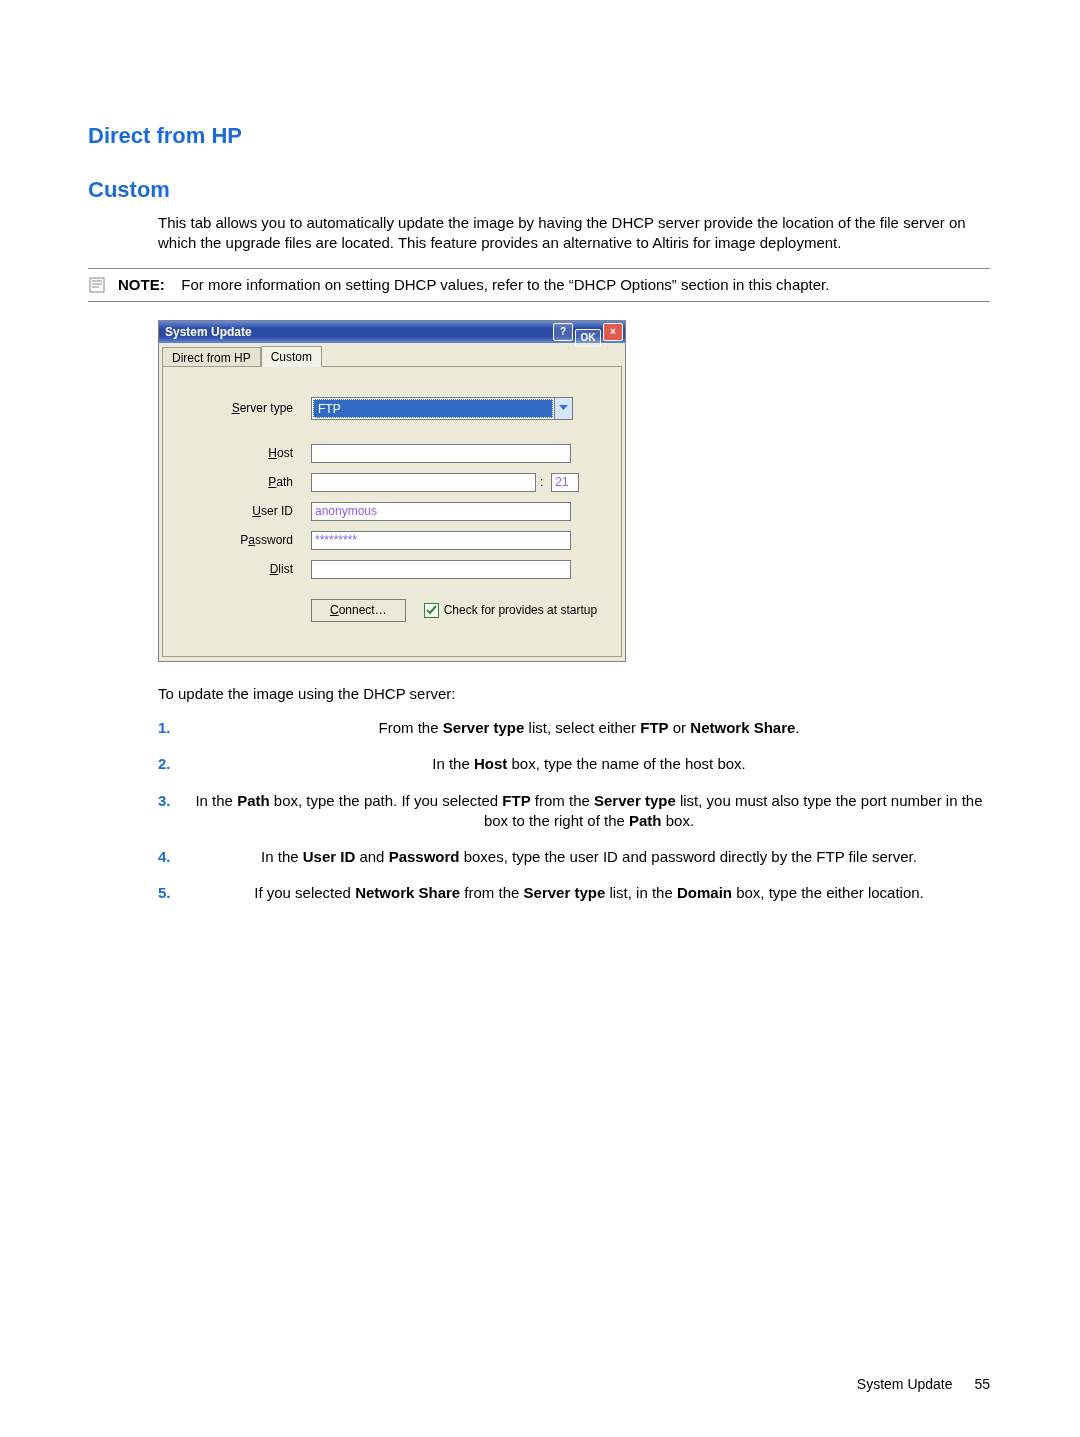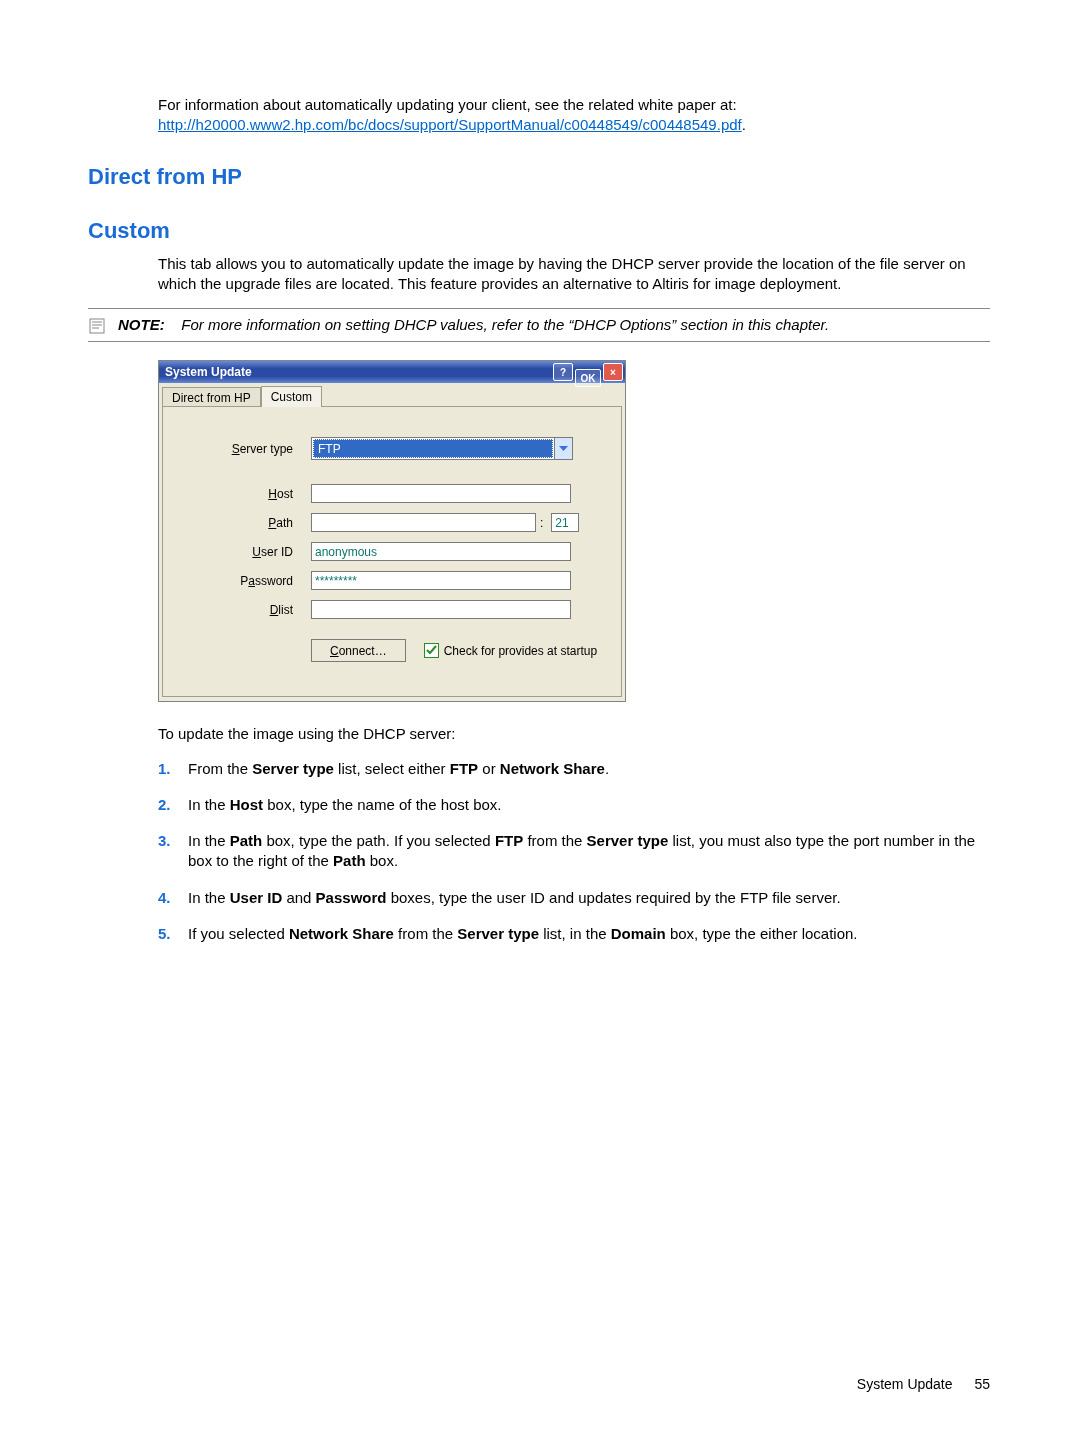--- a/index.html
+++ b/index.html
@@ -30,22 +30,21 @@
     font-size: 22px;
     font-weight: bold;
     margin: 28px 0 10px 0;
   }
   .note-block {
     margin: 8px 0 14px 0;
     border-top: 1px solid #888;
     border-bottom: 1px solid #888;
     padding: 6px 0 6px 0;
     display: flex;
-    align-items: flex-end;
-    font-style: italic;
+    align-items: center;
   }
   .note-icon {
     flex: 0 0 24px;
     margin-right: 6px;
   }
   .note-icon svg { display:block; }
   .note-text { flex: 1; line-height: 1.35; }
   .note-label { font-weight: bold; }
 
   
@@ -120,21 +119,21 @@
     display:flex;
     align-items:center;
   }
   .txt {
     box-sizing:border-box;
     height: 19px;
     border: 1px solid #7a7a7a;
     background:#fff;
     padding: 1px 3px;
     font: 12px Tahoma, Arial, sans-serif;
-    color:#0f766e;
+    color:#8b5cf6;
   }
   .txt.full { width: 260px; }
   .txt.path { width: 225px; }
   .txt.port { width: 28px; margin-left:4px; }
   .select {
     width: 260px;
     height: 21px;
     border: 1px solid #7a7a7a;
     background:#fff;
     display:flex;
@@ -171,20 +170,21 @@
   .chkbox {
     width:13px;height:13px;border:1px solid #2a8a2a;background:#fff;display:flex;align-items:center;justify-content:center;margin-right:5px;
   }
   .chkbox svg{display:block;}
 
   ol.steps {
     margin: 10px 0 0 70px;
     padding: 0;
     list-style: none;
     counter-reset: step;
+    text-align: center;
   }
   ol.steps li {
     counter-increment: step;
     position: relative;
     padding-left: 30px;
     margin-bottom: 16px;
     line-height: 1.35;
   }
   ol.steps li::before {
     content: counter(step) ".";
@@ -199,24 +199,20 @@
     right: 90px;
     font-size: 14px;
   }
   .pgnum { margin-left: 18px; }
 </style>
 </head>
 <body>
 
 <div class="page">
 
-  <p class="body-text">
-    <span>For information about automatically updating your client, see the related white paper at: </span>
-    <a class="link">http://h20000.www2.hp.com/bc/docs/support/SupportManual/c00448549/c00448549.pdf</a><span>.</span>
-  </p>
 
   <h2 class="section">Direct from HP</h2>
 
   <h2 class="section">Custom</h2>
   <p class="body-text">This tab allows you to automatically update the image by having the DHCP server provide the location of the file server on which the upgrade files are located. This feature provides an alternative to Altiris for image deployment.</p>
 
   <div class="note-block">
     <span class="note-icon">
       <svg width="18" height="18" viewBox="0 0 18 18">
           <rect x="2" y="2" width="14" height="14" fill="none" stroke="#888"></rect>
@@ -312,21 +308,21 @@
       </div>
     </div>
   </div>
 
   <p class="body-text">To update the image using the DHCP server:</p>
 
   <ol class="steps">
     <li><span>From the </span><b>Server type</b><span> list, select either </span><b>FTP</b><span> or </span><b>Network Share</b><span>.</span></li>
     <li><span>In the </span><b>Host</b><span> box, type the name of the host box.</span></li>
     <li><span>In the </span><b>Path</b><span> box, type the path. If you selected </span><b>FTP</b><span> from the </span><b>Server type</b><span> list, you must also type the port number in the box to the right of the </span><b>Path</b><span> box.</span></li>
-    <li><span>In the </span><b>User ID</b><span> and </span><b>Password</b><span> boxes, type the user ID and updates required by the FTP file server.</span></li>
+    <li><span>In the </span><b>User ID</b><span> and </span><b>Password</b><span> boxes, type the user ID and password directly by the FTP file server.</span></li>
     <li><span>If you selected </span><b>Network Share</b><span> from the </span><b>Server type</b><span> list, in the </span><b>Domain</b><span> box, type the either location.</span></li>
   </ol>
 
   <div class="footer">
     <span>System Update</span>
     <span class="pgnum">55</span>
   </div>
 
 </div>
 

